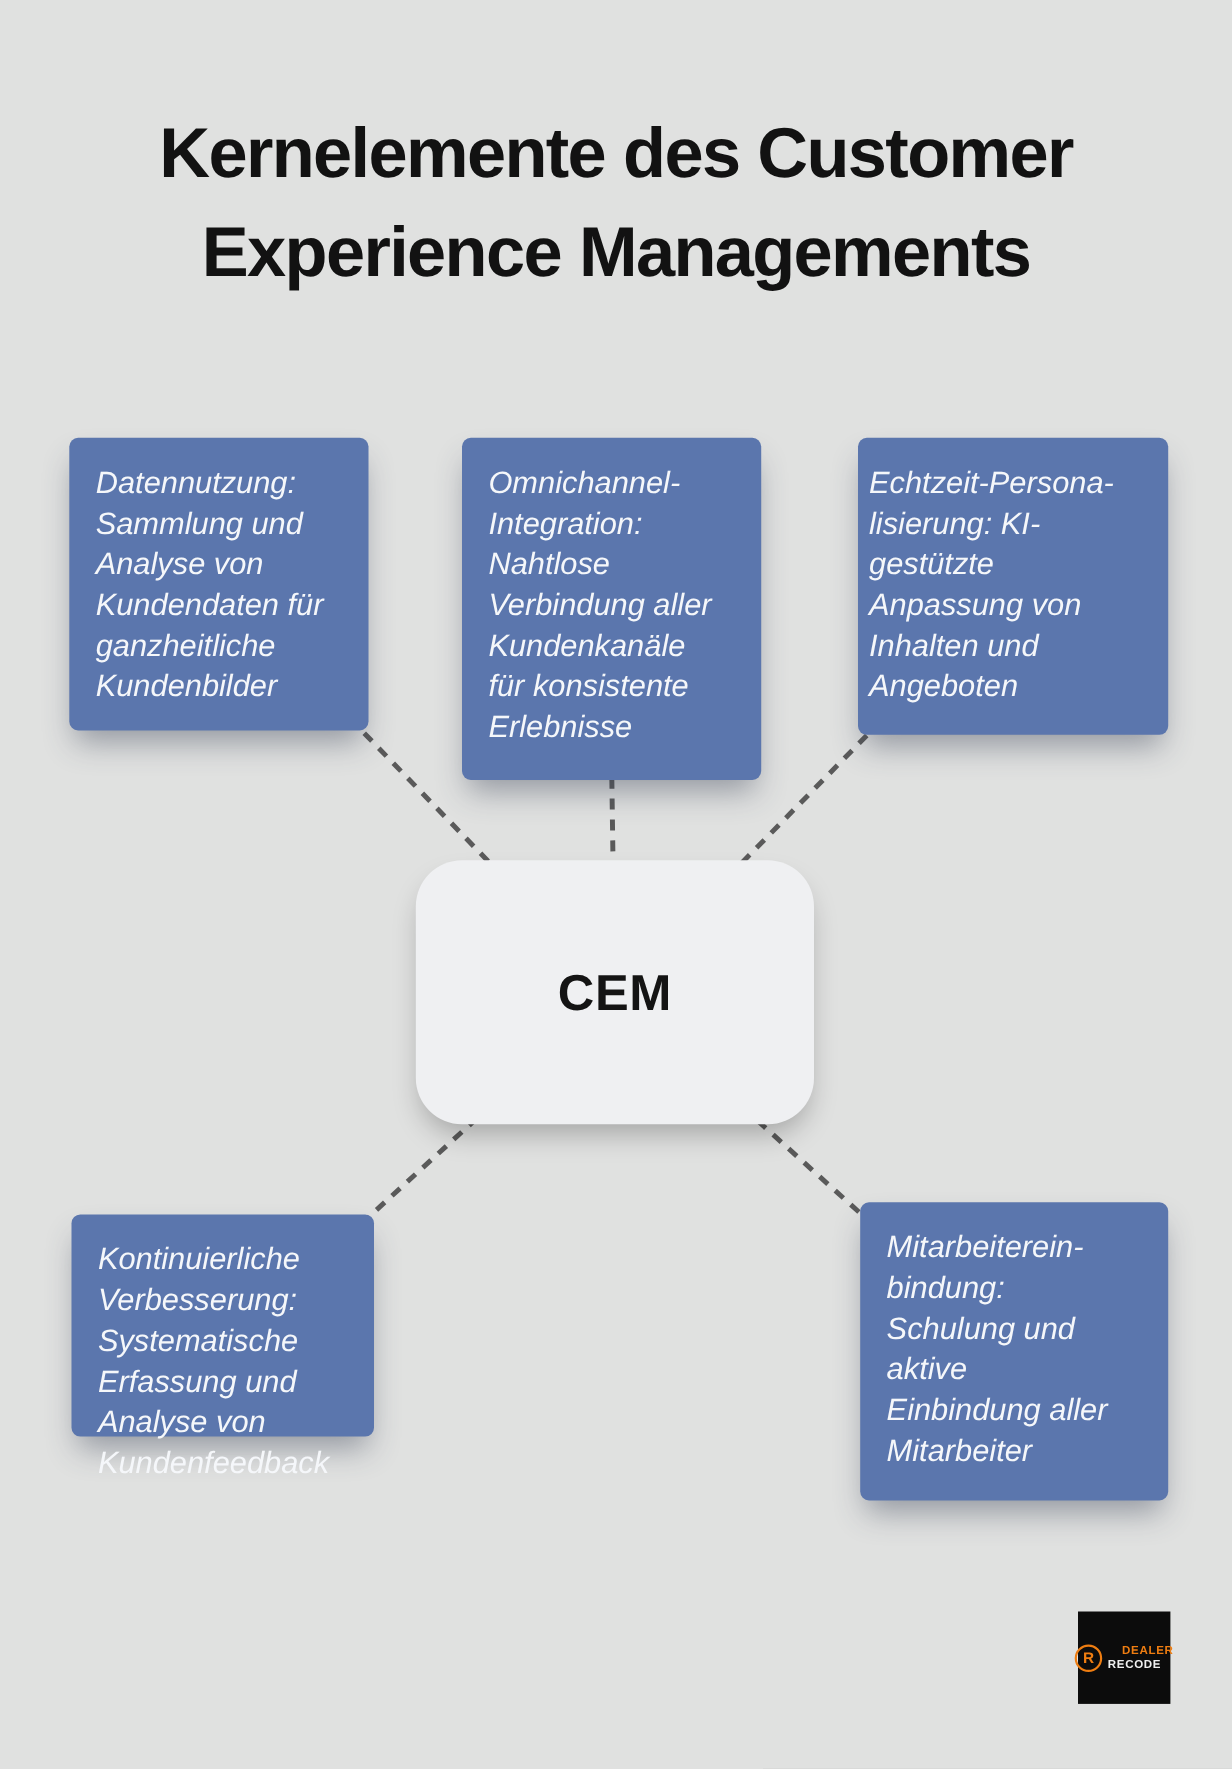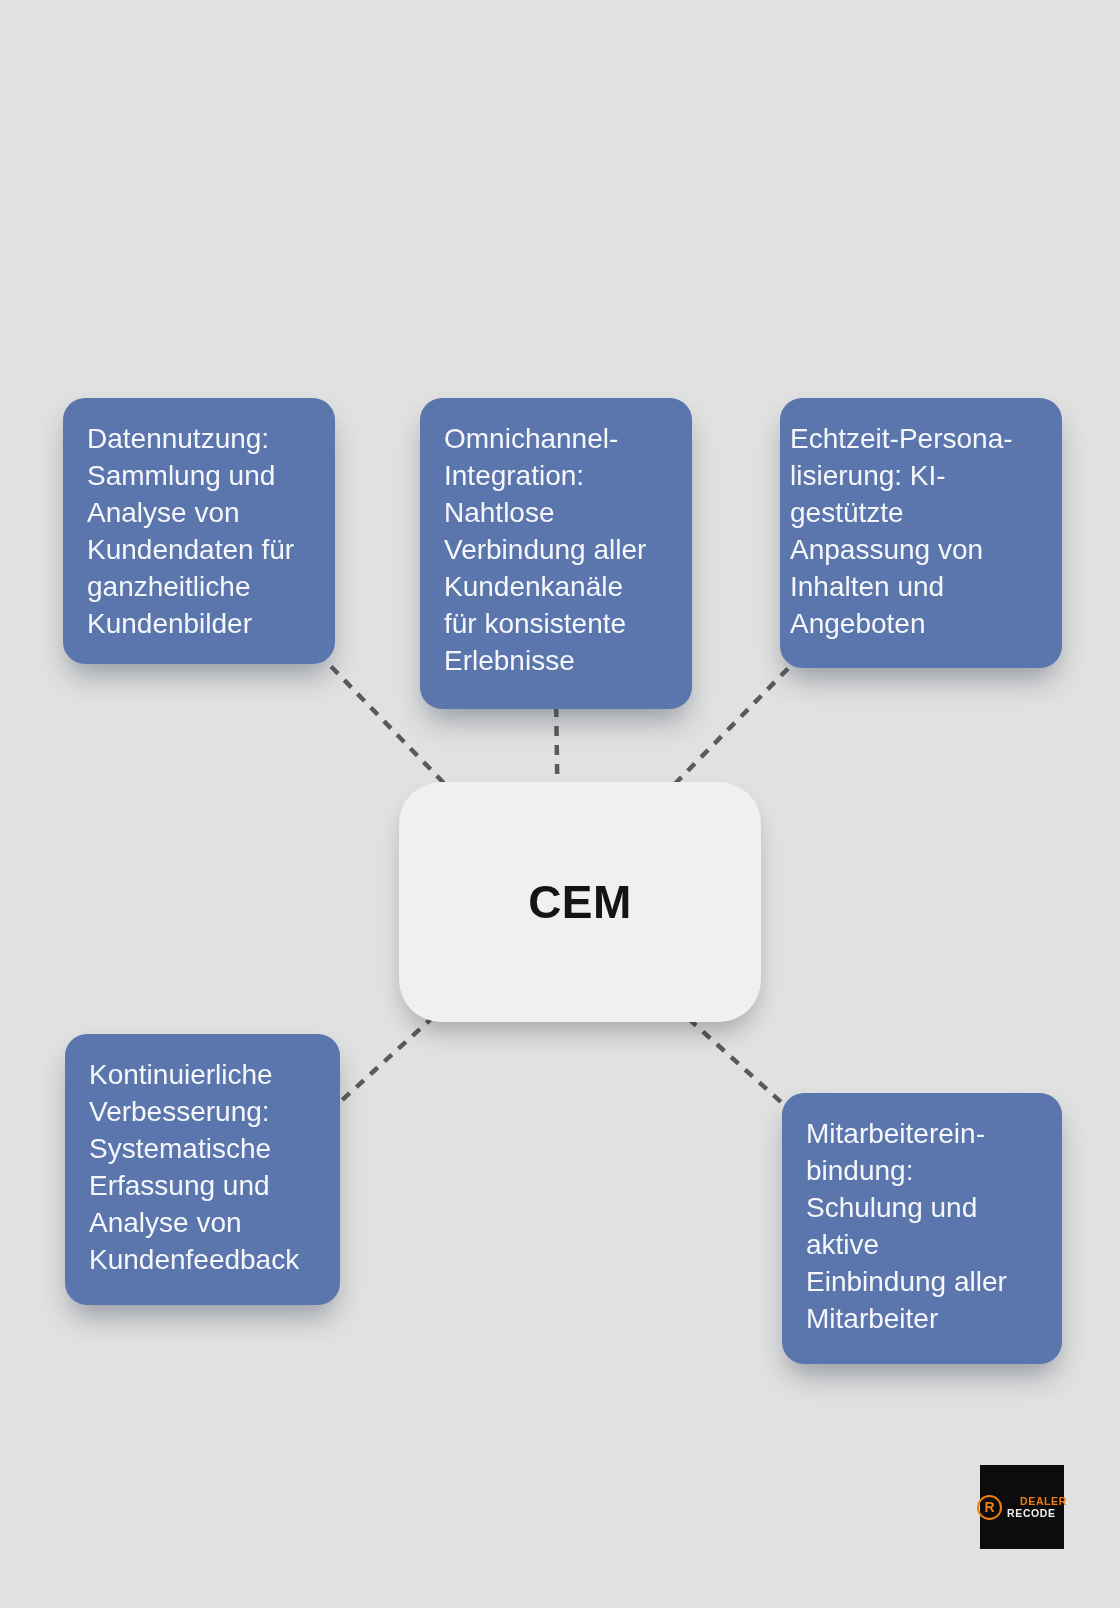--- a/index.html
+++ b/index.html
@@ -45,47 +45,47 @@
   }
   .connectors line{
     stroke:var(--connector);
     stroke-width:4.5;
     stroke-dasharray:10 9;
   }
   .node{
     position:absolute;
     z-index:2;
     background:var(--node-fill);
-    border-radius:22px;
+    border-radius:8px;
     box-shadow:0 16px 28px -6px rgba(55,65,85,0.45);
     color:var(--node-text);
     font-size:28px;
     line-height:37px;
     padding:22px 16px 22px 24px;
+    font-style:italic;
   }
   .node-text{white-space:pre-line;display:block;}
   .node-1{left:63px;  top:398px;  width:272px; height:266px;}
   .node-2{left:420px; top:398px;  width:272px; height:311px;}
   .node-3{left:780px; top:398px;  width:282px; height:270px;padding-left:10px;}
-  .node-4{left:65px;  top:1034px; width:275px; height:271px;}
+  .node-4{left:65px;  top:1104px; width:275px; height:202px;}
   .node-5{left:782px; top:1093px; width:280px; height:271px;}
   .center-node{
     position:absolute;
     z-index:2;
     left:378px;
     top:782px;
     width:362px;
     height:240px;
     background:var(--center-fill);
     border-radius:42px;
     box-shadow:0 14px 26px -6px rgba(0,0,0,0.28);
     display:flex;
     align-items:center;
     justify-content:center;
-    margin-left:21px;
   }
   .center-label{
     font-size:46px;
     font-weight:700;
     letter-spacing:0.5px;
     color:var(--center-text);
   }
   .logo{
     position:absolute;
     z-index:3;
@@ -121,20 +121,22 @@
     letter-spacing:0.6px;
   }
   .logo-line1{color:var(--logo-accent);margin-left:13px;}
   .logo-line2{color:var(--logo-text);}
 </style>
 </head>
 <body>
 
 <div class="canvas">
 
+  <h1 class="title">Kernelemente des Customer
+Experience Managements</h1>
 
   <svg class="connectors" width="1120" height="1608" viewBox="0 0 1120 1608" xmlns="http://www.w3.org/2000/svg">
     <line x1="199" y1="530" x2="559" y2="902"></line>
     <line x1="554" y1="555" x2="559" y2="902"></line>
     <line x1="921" y1="533" x2="559" y2="902"></line>
     <line x1="202" y1="1228" x2="559" y2="902"></line>
     <line x1="922" y1="1229" x2="559" y2="902"></line>
   </svg>
 
   <div class="node node-1">

